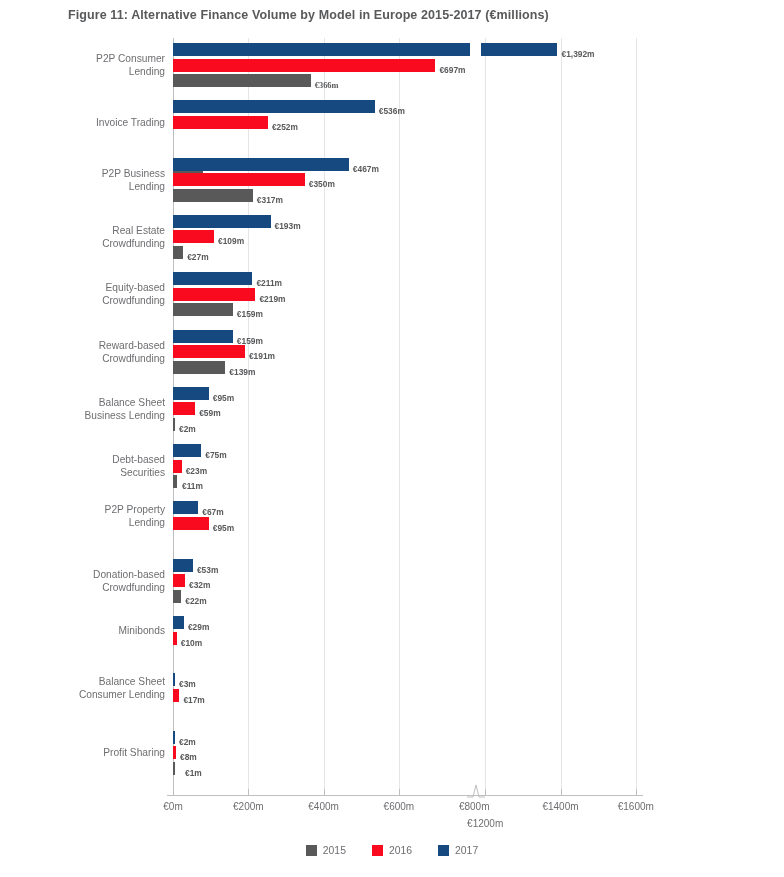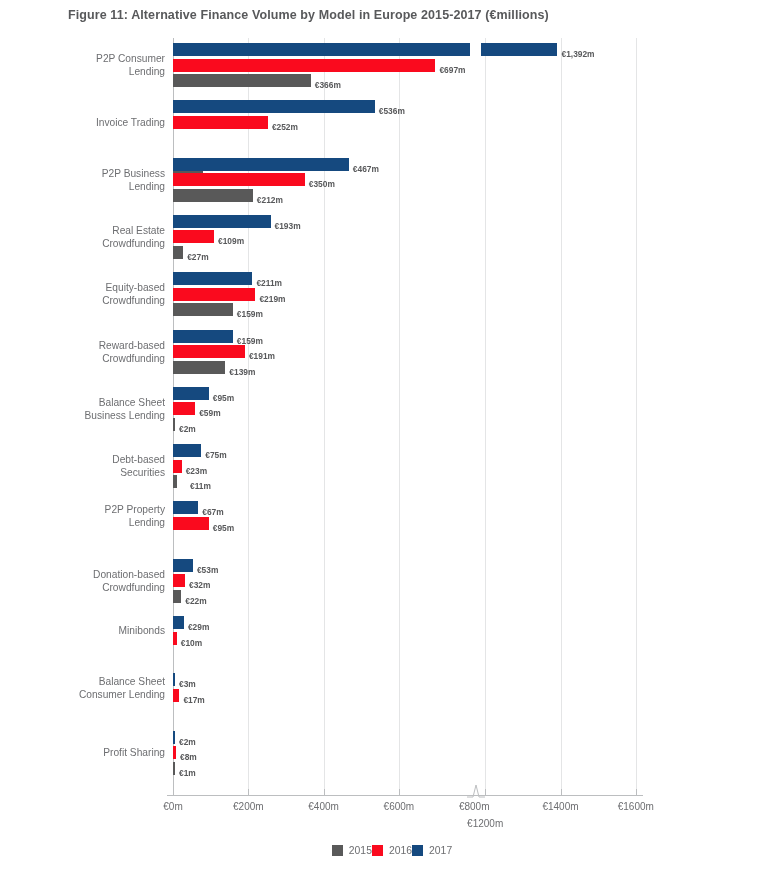--- a/index.html
+++ b/index.html
@@ -136,20 +136,21 @@
 
   
   #legend {
     position: absolute;
     left: 0;
     top: 845px;
     width: 784px;
     display: flex;
     justify-content: center;
     align-items: flex-start;
+    gap: 26px;
   }
   .legend-item {
     display: flex;
     align-items: center;
     gap: 6px;
   }
   .legend-swatch {
     width: 11px;
     height: 11px;
     display: block;
@@ -180,21 +181,21 @@
     <div id="groups">
         <div class="group" style="top: 5px; height: 44px;">
           <div class="bar-row" style="top: 0px; width: 100%;">
             <div class="bar y2017" style="width: 384.488px;"></div>
             <div class="bar-label" style="left: 384.488px;">€1,392m</div>
           </div>
           <div class="bar-row" style="top: 15.5px; width: 100%;">
             <div class="bar y2016" style="width: 262.421px;"></div>
             <div class="bar-label" style="left: 262.421px;">€697m</div>
           </div>
-          <div class="bar-row" style="top: 31px; width: 100%;">
+          <div class="bar-row" style="top: 31px; width: 100%; font-family: Liberation Serif, serif;">
             <div class="bar y2015" style="width: 137.799px;"></div>
             <div class="bar-label" style="left: 137.799px;">€366m</div>
           </div>
         </div>
         <div class="group" style="top: 62.3px; height: 44px; padding-left: 36px;">
           <div class="bar-row" style="top: 0px; width: 100%;">
             <div class="bar y2017" style="width: 201.804px;"></div>
             <div class="bar-label" style="left: 201.804px;">€536m</div>
           </div>
           <div class="bar-row" style="top: 15.5px; width: 100%;">
@@ -210,21 +211,21 @@
           <div class="bar-row" style="top: 0px; width: 100%;">
             <div class="bar y2017" style="width: 175.826px;"></div>
             <div class="bar-label" style="left: 175.826px;">€467m</div>
           </div>
           <div class="bar-row" style="top: 15.5px; width: 100%;">
             <div class="bar y2016" style="width: 131.775px;"></div>
             <div class="bar-label" style="left: 131.775px;">€350m</div>
           </div>
           <div class="bar-row" style="top: 31px; width: 100%;">
             <div class="bar y2015" style="width: 79.818px;"></div>
-            <div class="bar-label" style="left: 79.818px;">€212m</div>
+            <div class="bar-label" style="left: 79.818px;">€317m</div>
           </div>
         </div>
         <div class="group" style="top: 176.9px; height: 44px;">
           <div class="bar-row" style="top: 0px; width: 100%;">
             <div class="bar y2017" style="width: 97.5135px;"></div>
             <div class="bar-label" style="left: 97.5135px;">€193m</div>
           </div>
           <div class="bar-row" style="top: 15.5px; width: 100%;">
             <div class="bar y2016" style="width: 41.0385px;"></div>
             <div class="bar-label" style="left: 41.0385px;">€109m</div>
@@ -280,21 +281,21 @@
           <div class="bar-row" style="top: 0px; width: 100%;">
             <div class="bar y2017" style="width: 28.2375px;"></div>
             <div class="bar-label" style="left: 28.2375px;">€75m</div>
           </div>
           <div class="bar-row" style="top: 15.5px; width: 100%;">
             <div class="bar y2016" style="width: 8.6595px;"></div>
             <div class="bar-label" style="left: 8.6595px;">€23m</div>
           </div>
           <div class="bar-row" style="top: 31px; width: 100%;">
             <div class="bar y2015" style="width: 4.1415px;"></div>
-            <div class="bar-label" style="left: 13px;">€11m</div>
+            <div class="bar-label" style="left: 5px;">€11m</div>
           </div>
         </div>
         <div class="group" style="top: 463.4px; height: 44px;">
           <div class="bar-row" style="top: 0px; width: 100%;">
             <div class="bar y2017" style="width: 25.2255px;"></div>
             <div class="bar-label" style="left: 25.2255px;">€67m</div>
           </div>
           <div class="bar-row" style="top: 15.5px; width: 100%;">
             <div class="bar y2016" style="width: 35.7675px;"></div>
             <div class="bar-label" style="left: 35.7675px;">€95m</div>
@@ -338,21 +339,21 @@
           <div class="bar-row" style="top: 0px; width: 100%;">
             <div class="bar y2017" style="width: 2px;"></div>
             <div class="bar-label" style="left: 2px;">€2m</div>
           </div>
           <div class="bar-row" style="top: 15.5px; width: 100%;">
             <div class="bar y2016" style="width: 3.012px;"></div>
             <div class="bar-label" style="left: 3.012px;">€8m</div>
           </div>
           <div class="bar-row" style="top: 31px; width: 100%;">
             <div class="bar y2015" style="width: 2px;"></div>
-            <div class="bar-label" style="left: 2px;">€1m</div>
+            <div class="bar-label" style="left: 8px;">€1m</div>
           </div>
         </div>
       </div>
     <div id="axis-break"></div>
     <svg id="axis-break-mark" viewBox="0 0 18 16">
       <polyline points="0,14 6,14 9,2 12,14 18,14" fill="none" stroke="#bcbec0" stroke-width="1"></polyline>
     </svg>
     <div class="axis-baseline"></div>
     <div id="ticks">
         <div class="axis-tickmark" style="left: 0px;"></div>

